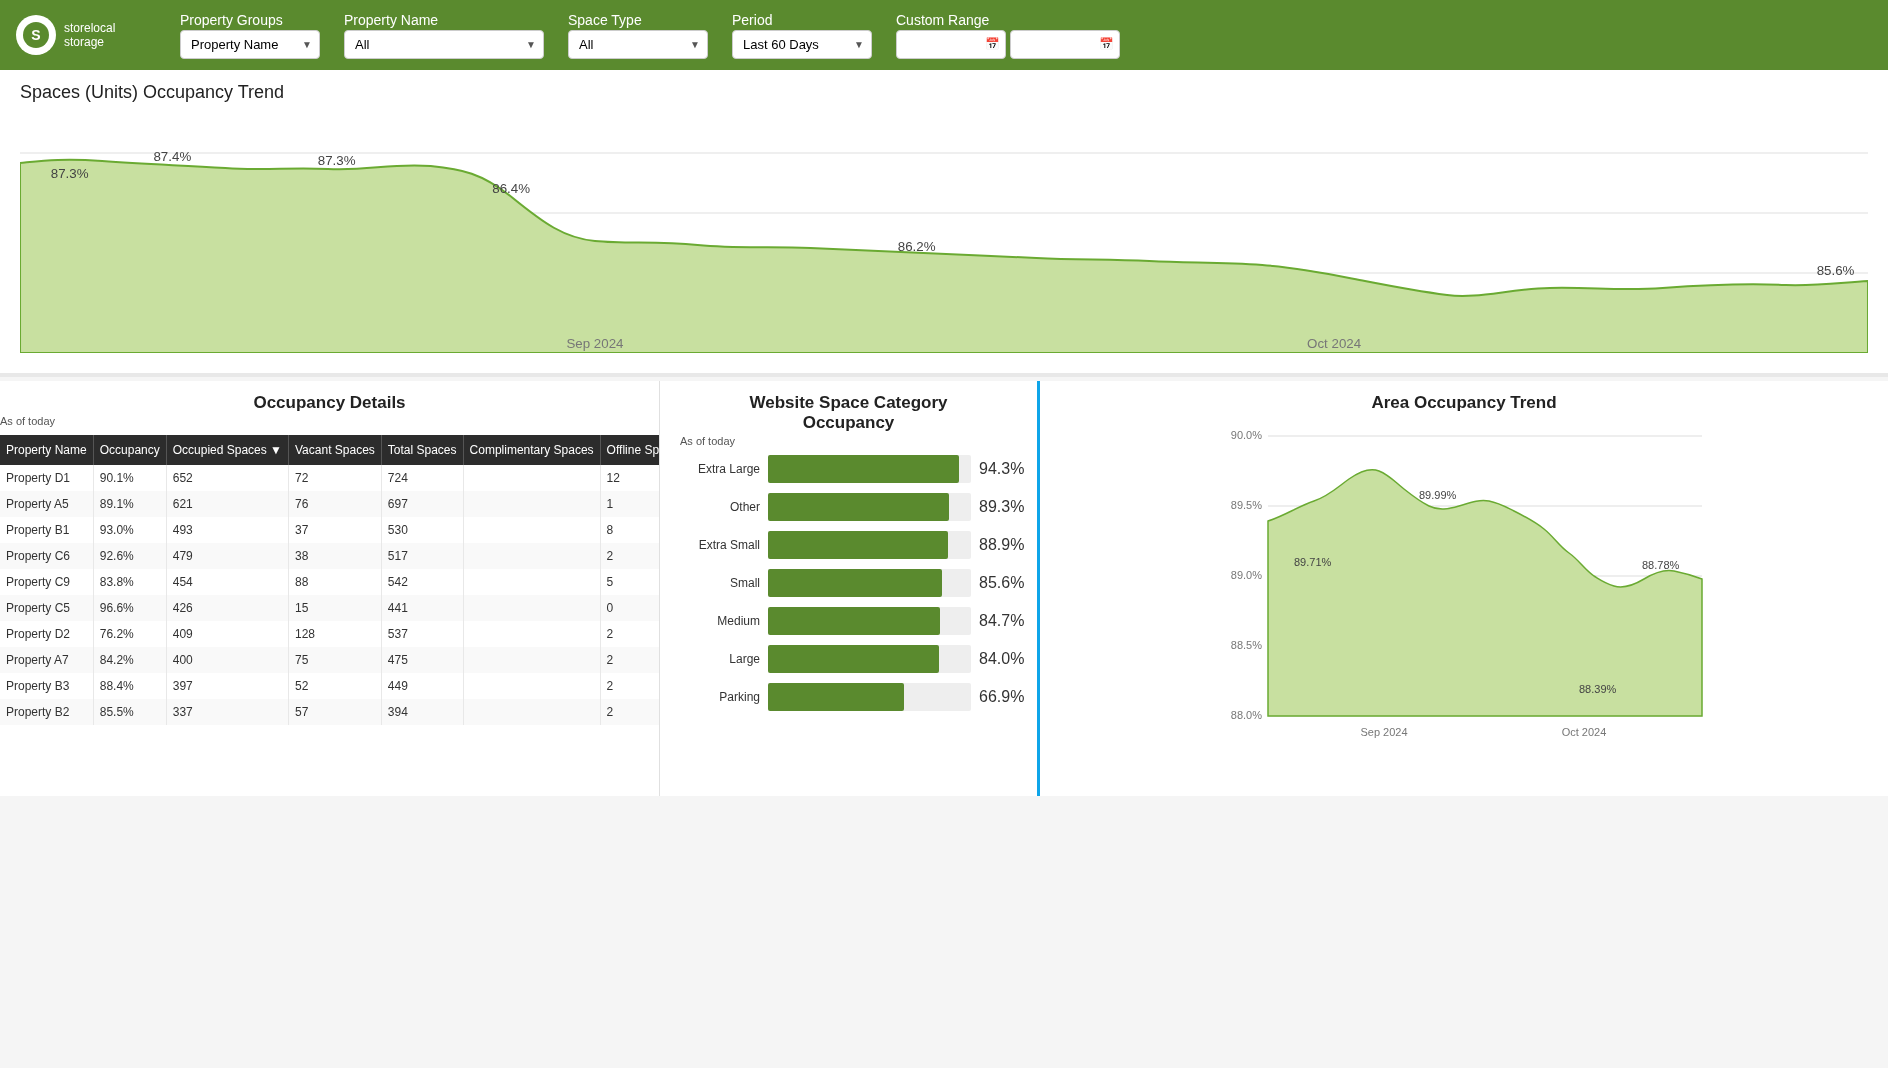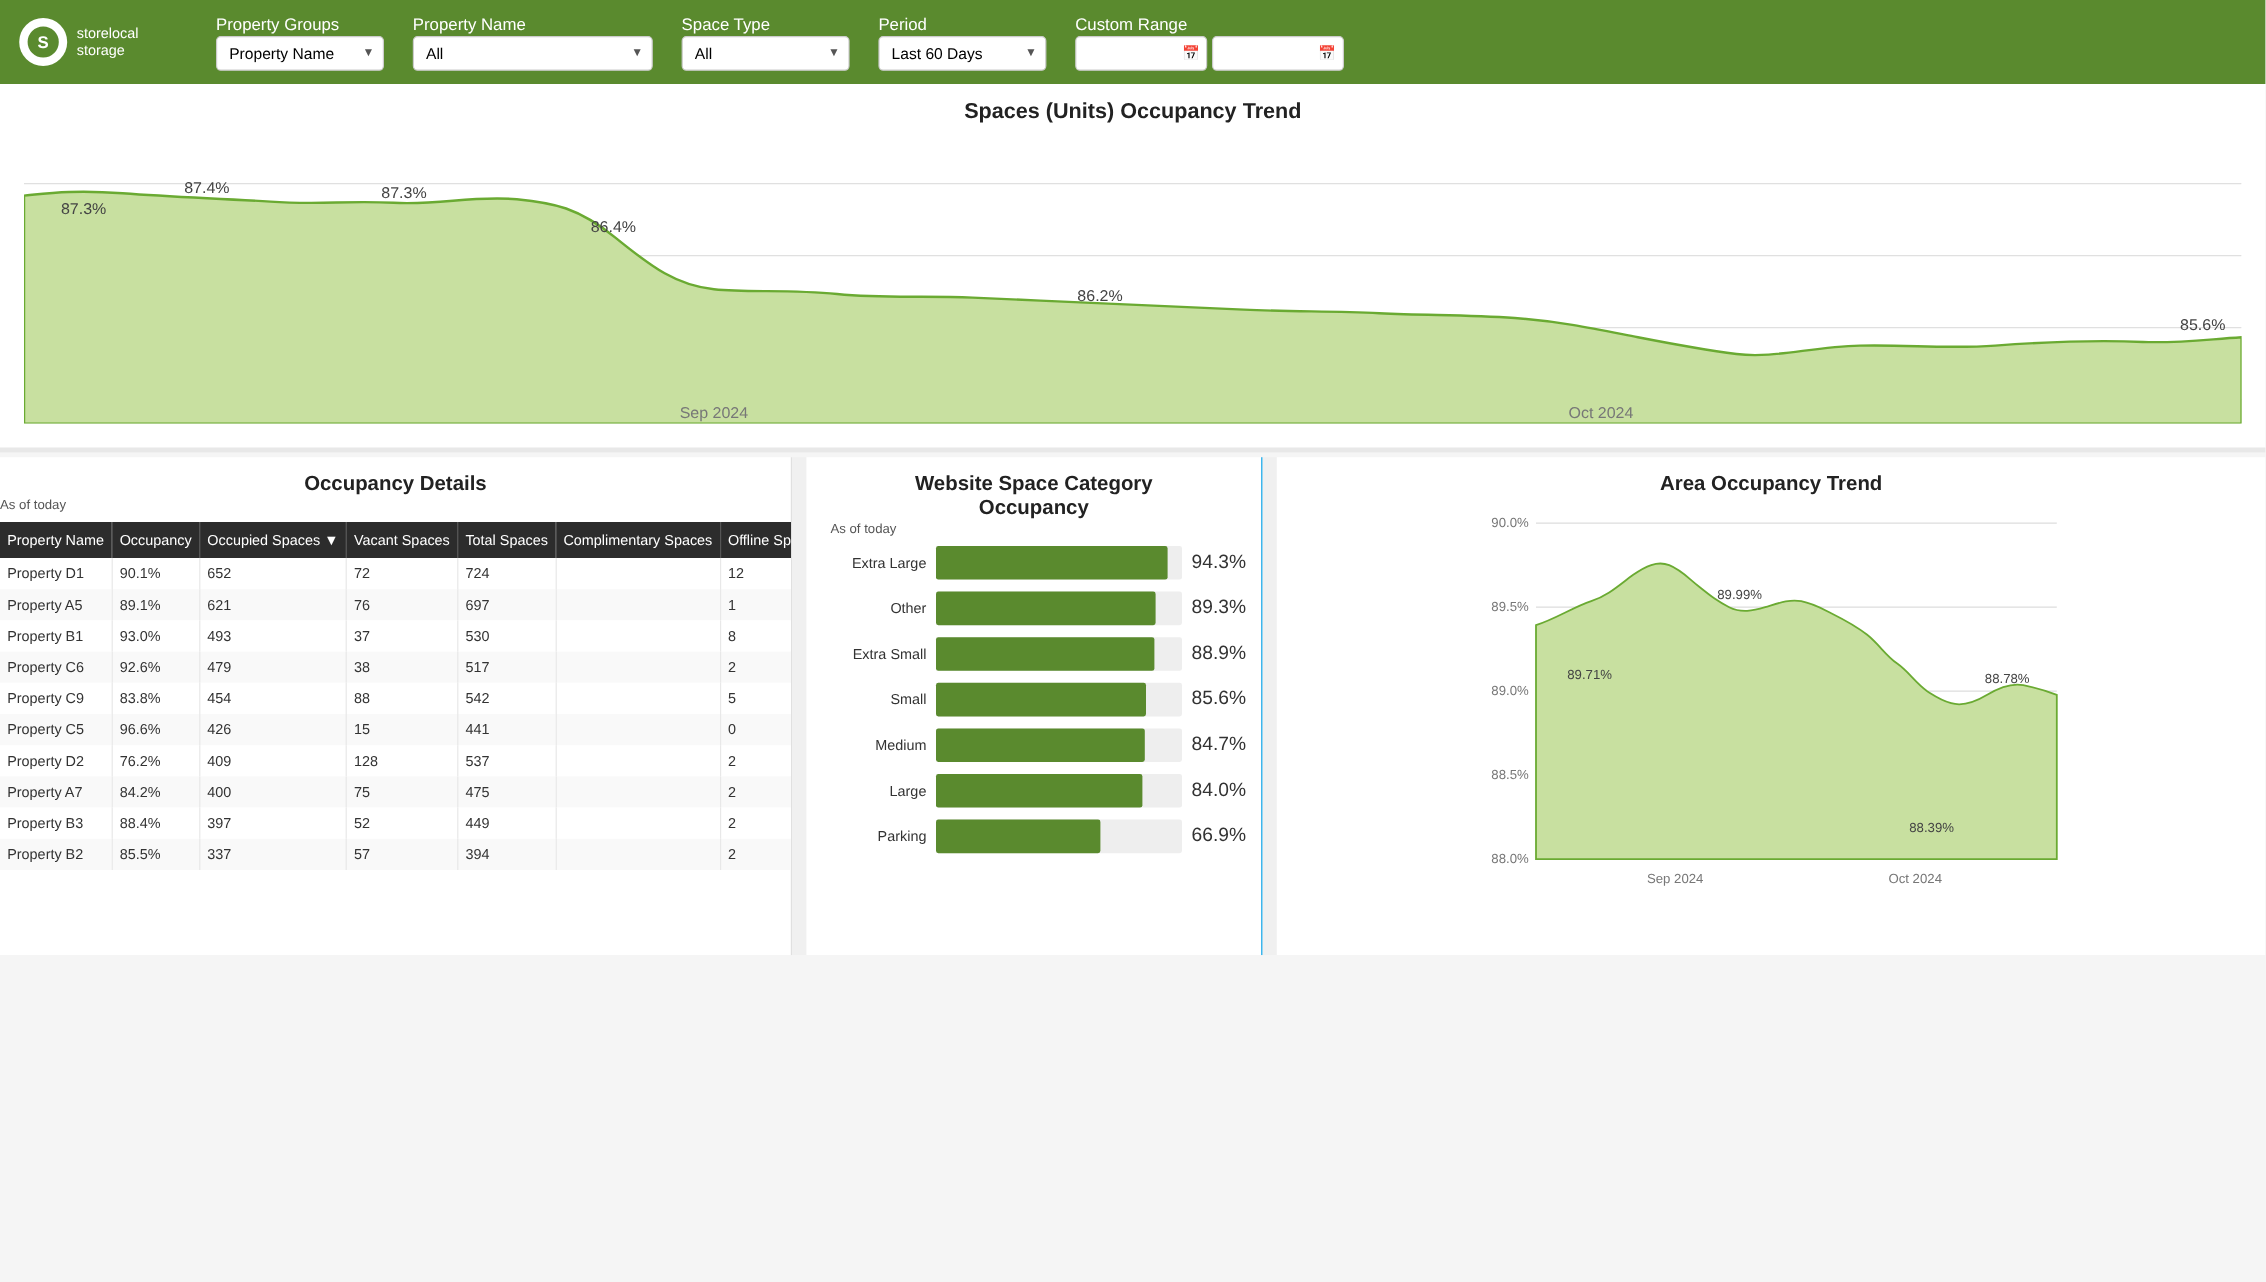--- a/index.html
+++ b/index.html
@@ -110,37 +110,37 @@
       font-size: 12px;
       pointer-events: none;
     }
 
     
     .trend-section {
       background: white;
       padding: 12px 20px 20px;
     }
     .section-title {
-      text-align: center;
+      text-align: left;
       font-size: 18px;
-      font-weight: bold;
+      font-weight: normal;
       margin-bottom: 10px;
       color: #222;
     }
 
     .chart-container {
       position: relative;
       width: 100%;
       height: 240px;
     }
 
     
     .bottom-panels {
       display: flex;
-      gap: 12px;
+      gap: 0;
       background: #f0f0f0;
       margin-top: 4px;
     }
 
     
     .occupancy-details {
       background: white;
       flex: 0 0 660px;
       max-width: 660px;
       padding: 12px 0;
@@ -188,21 +188,21 @@
       border-right: 1px solid #e8e8e8;
       color: #333;
     }
     tbody td:first-child { font-weight: 500; }
 
     
     .website-space {
       background: white;
       flex: 0 0 380px;
       padding: 12px 20px;
-      border-right: 1px solid #0ea5e9;
+      border-right: 3px solid #0ea5e9;
     }
     .bar-chart-row {
       display: flex;
       align-items: center;
       margin-bottom: 10px;
       gap: 8px;
     }
     .bar-label {
       width: 80px;
       text-align: right;

